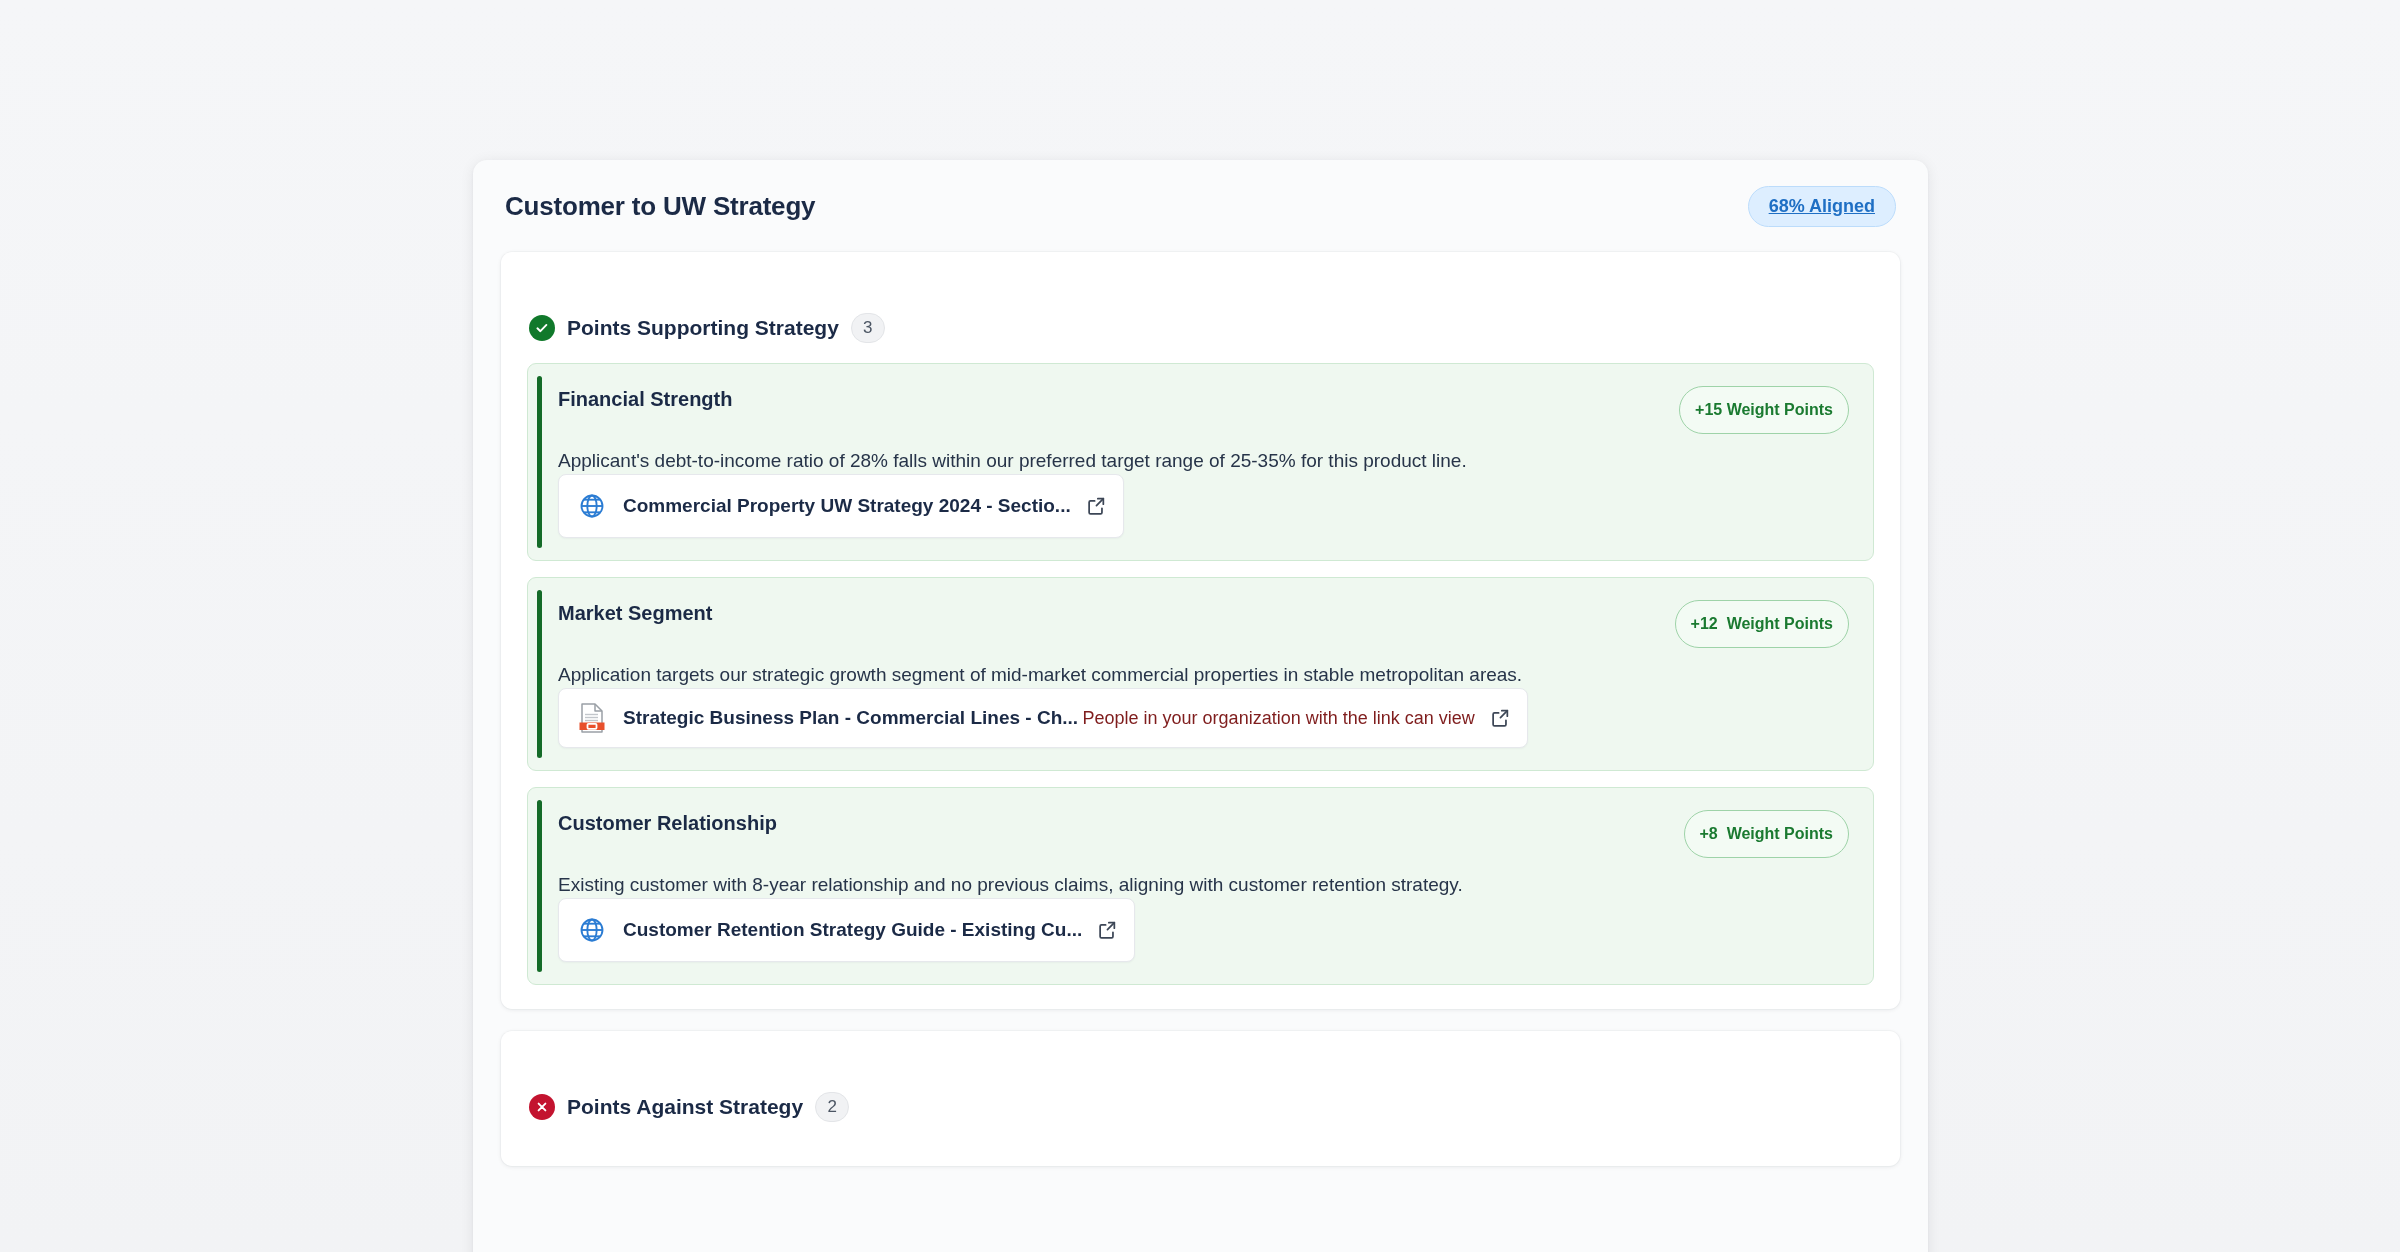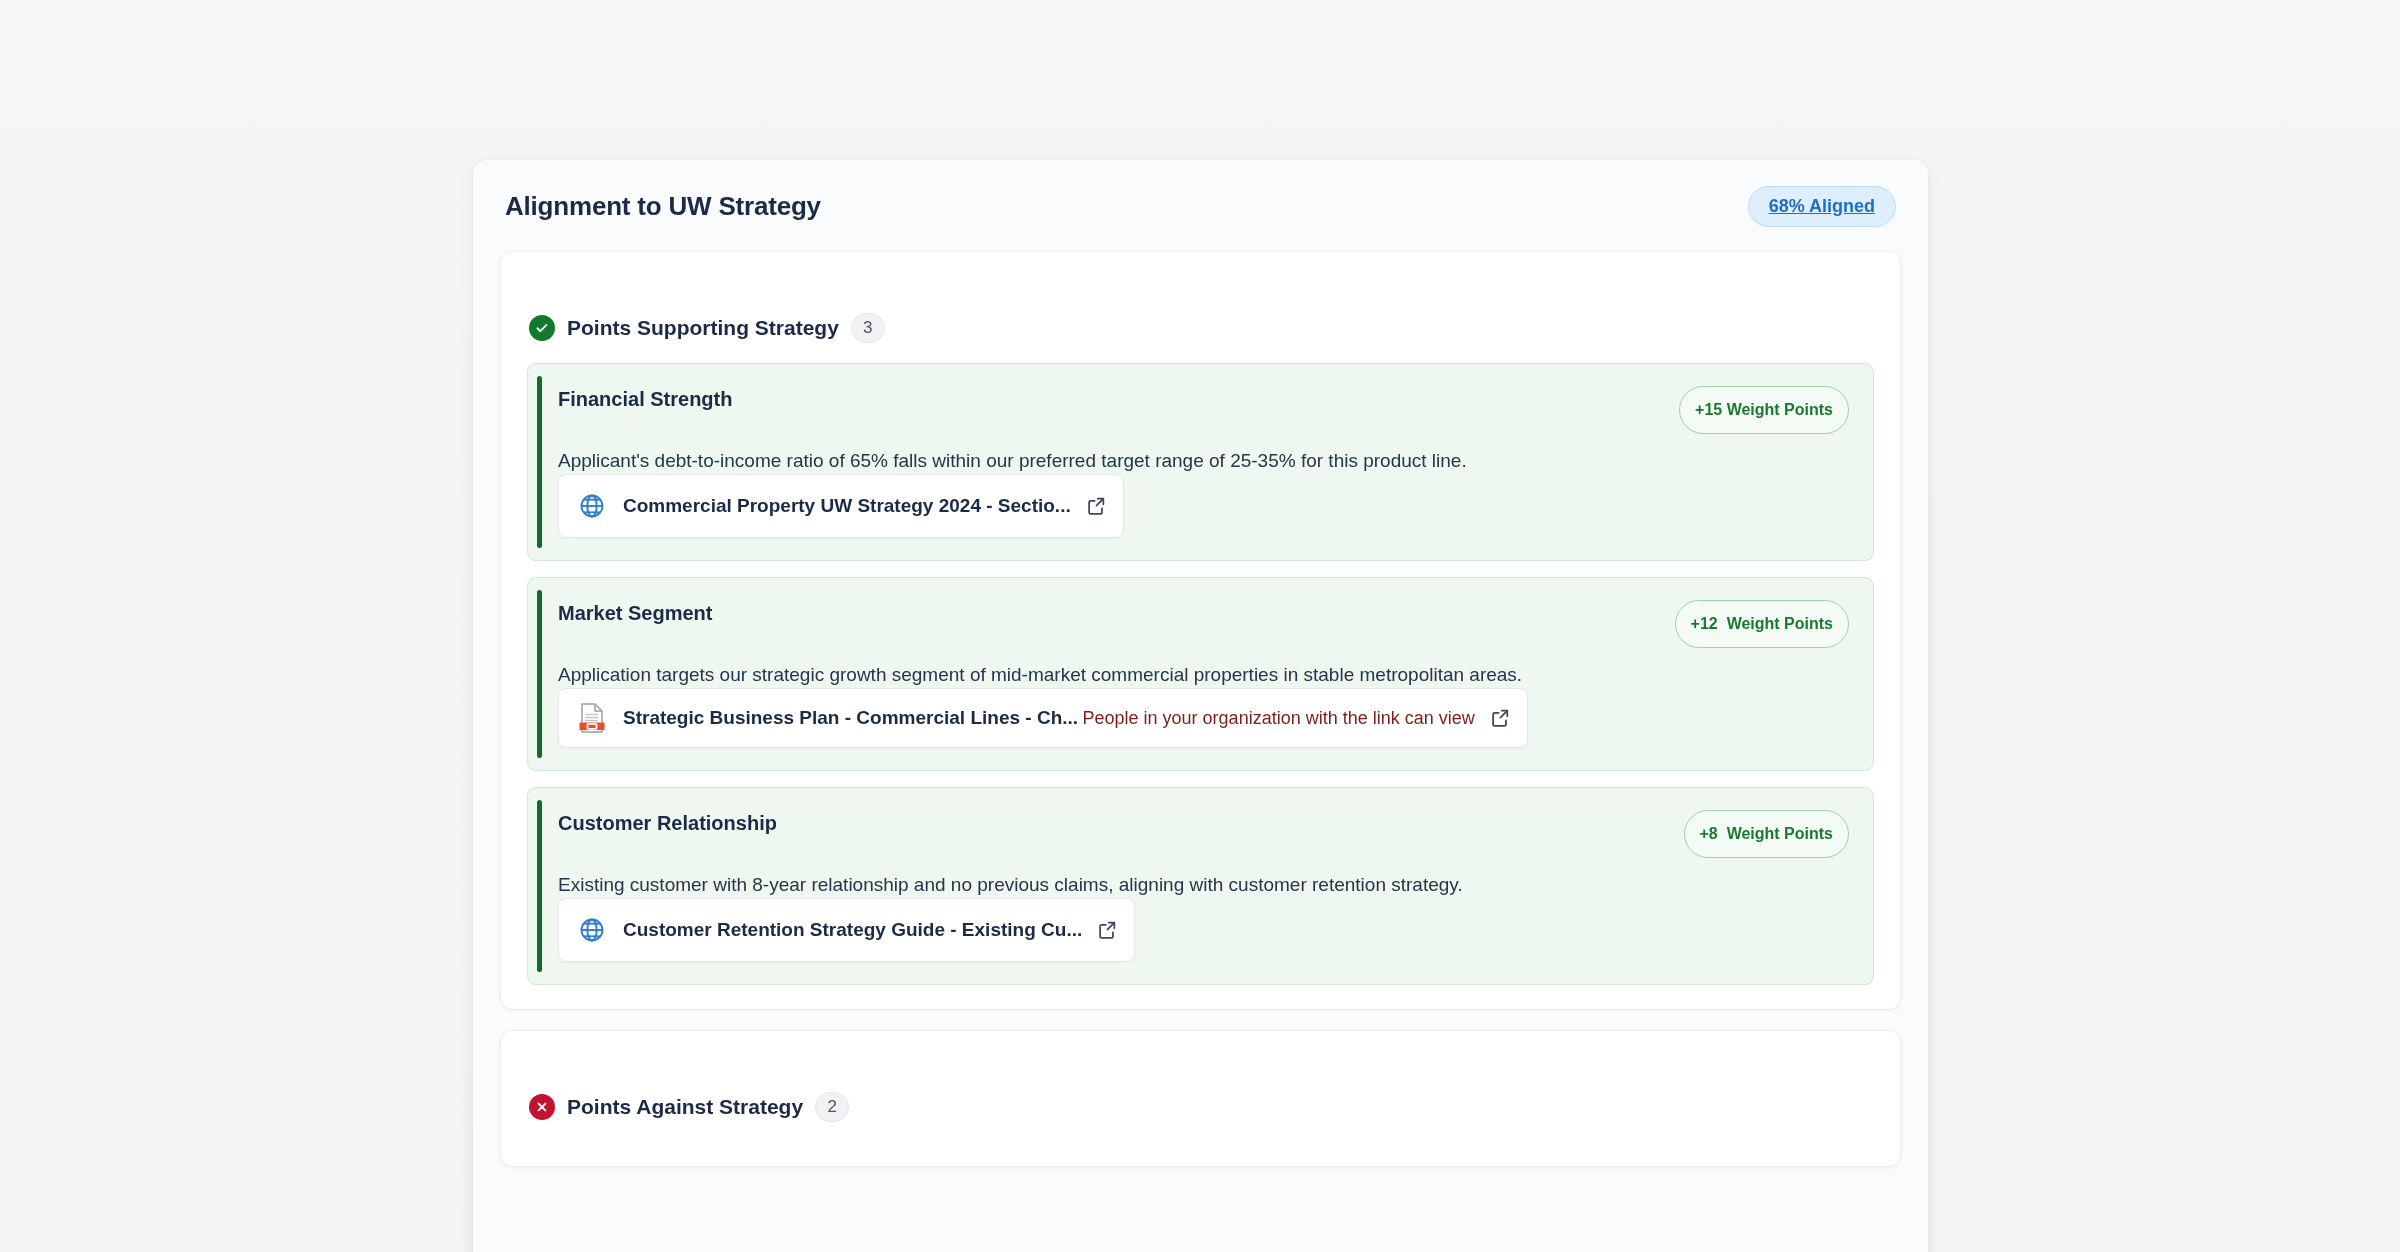--- a/index.html
+++ b/index.html
@@ -177,42 +177,42 @@
     white-space: nowrap;
   }
   .ext-icon { flex: 0 0 auto; width: 22px; height: 22px; }
 </style>
 </head>
 <body>
 
 <div class="panel">
 
   <div class="panel-header">
-    <div class="panel-title">Alignment to UW Strategy</div>
+    <div class="panel-title">Customer to UW Strategy</div>
     <div class="aligned-pill">68% Aligned</div>
   </div>
 
   <div class="section">
     <div class="section-head">
       <span class="status-dot good">
         <svg width="16" height="16" viewBox="0 0 16 16">
             <path d="M3.4 8.3 L6.4 11.2 L12.4 4.9" fill="none" stroke="#ffffff" stroke-width="1.9" stroke-linecap="round" stroke-linejoin="round"></path>
           </svg>
       </span>
       <span class="section-title">Points Supporting Strategy</span>
       <span class="count-chip">3</span>
     </div>
 
     <div class="point pos">
       <span class="accent-bar"></span>
       <div class="point-row">
         <div class="point-heading">Financial Strength</div>
         <div class="weight-badge pos">+15 Weight Points</div>
       </div>
-      <div class="point-desc">Applicant's debt-to-income ratio of 65% falls within our preferred target range of 25-35% for this product line.</div>
+      <div class="point-desc">Applicant's debt-to-income ratio of 28% falls within our preferred target range of 25-35% for this product line.</div>
       <div class="attachment">
         <span class="att-icon">
           <svg width="28" height="28" viewBox="0 0 24 24" fill="none" stroke="#2b7cd3" stroke-width="1.6">
             <circle cx="12" cy="12" r="9"></circle>
             <ellipse cx="12" cy="12" rx="4" ry="9"></ellipse>
             <line x1="3" y1="12" x2="21" y2="12"></line>
             <line x1="4.6" y1="6.6" x2="19.4" y2="6.6"></line>
             <line x1="4.6" y1="17.4" x2="19.4" y2="17.4"></line>
           </svg>
         </span>

